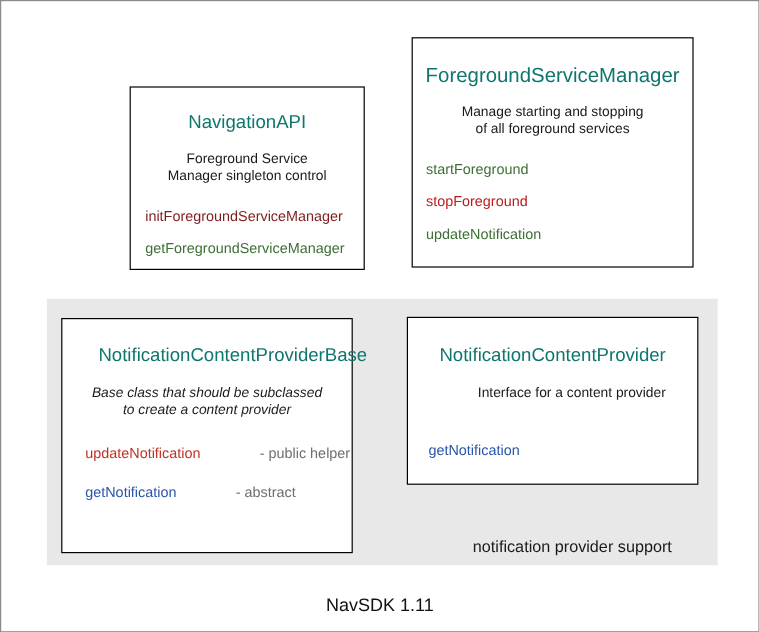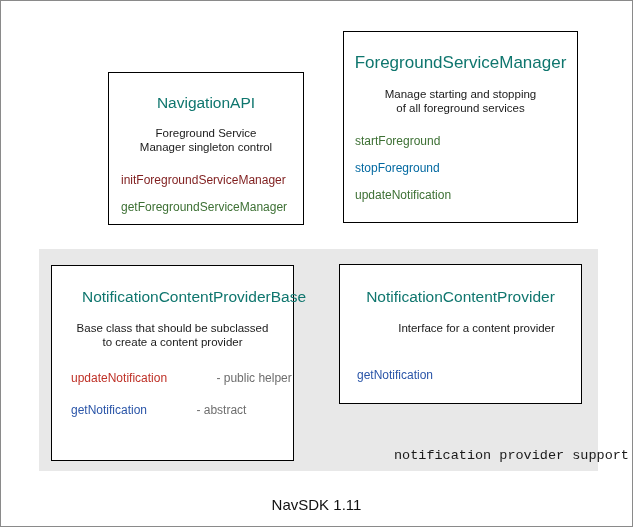--- a/index.html
+++ b/index.html
@@ -21,21 +21,20 @@
   }
   .panel {
     position: absolute;
     background: #e8e8e8;
   }
   .panel-label {
     position: absolute;
     font-size: 13.5px;
     color: #1a1a1a;
     white-space: nowrap;
-    font-family: Liberation Mono, monospace;
   }
   .classbox {
     position: absolute;
     background: #ffffff;
     border: 1.5px solid #000000;
     box-sizing: border-box;
   }
   .cb-title {
     position: absolute;
     left: 0;
@@ -103,32 +102,32 @@
   <div class="classbox" style="left:342px; top:30px; width:235px; height:192px;">
     <div class="cb-title" style="top:21px; font-size:17px;">ForegroundServiceManager</div>
     <div class="cb-desc" style="top:55px;">
       <div>Manage starting and stopping</div>
       <div>of all foreground services</div>
     </div>
     <div class="cb-members" style="top:102px; padding-left:11px;">
       <div class="member" style="color:#3d7034; margin-bottom:13px;">
         <span>startForeground</span><span class="note"></span>
       </div>
-      <div class="member" style="color:#0369a1; margin-bottom:13px;">
+      <div class="member" style="color:#b91c1c; margin-bottom:13px;">
         <span>stopForeground</span><span class="note"></span>
       </div>
       <div class="member" style="color:#3d7034;">
         <span>updateNotification</span><span class="note"></span>
       </div>
     </div>
   </div>
 
   <div class="classbox" style="left:50px; top:264px; width:243px; height:196px;">
     <div class="cb-title" style="top:22px; font-size:15.5px;padding-left:30px;">NotificationContentProviderBase</div>
-    <div class="cb-desc" style="top:55px;">
+    <div class="cb-desc" style="top:55px;font-style:italic;">
       <div>Base class that should be subclassed</div>
       <div>to create a content provider</div>
     </div>
     <div class="cb-members" style="top:105px; padding-left:19px;">
       <div class="member" style="color:#bf3127; margin-bottom:18px;">
         <span>updateNotification</span><span class="note"> - public helper</span>
       </div>
       <div class="member" style="color:#2a55a8;">
         <span>getNotification</span><span class="note"> - abstract</span>
       </div>

